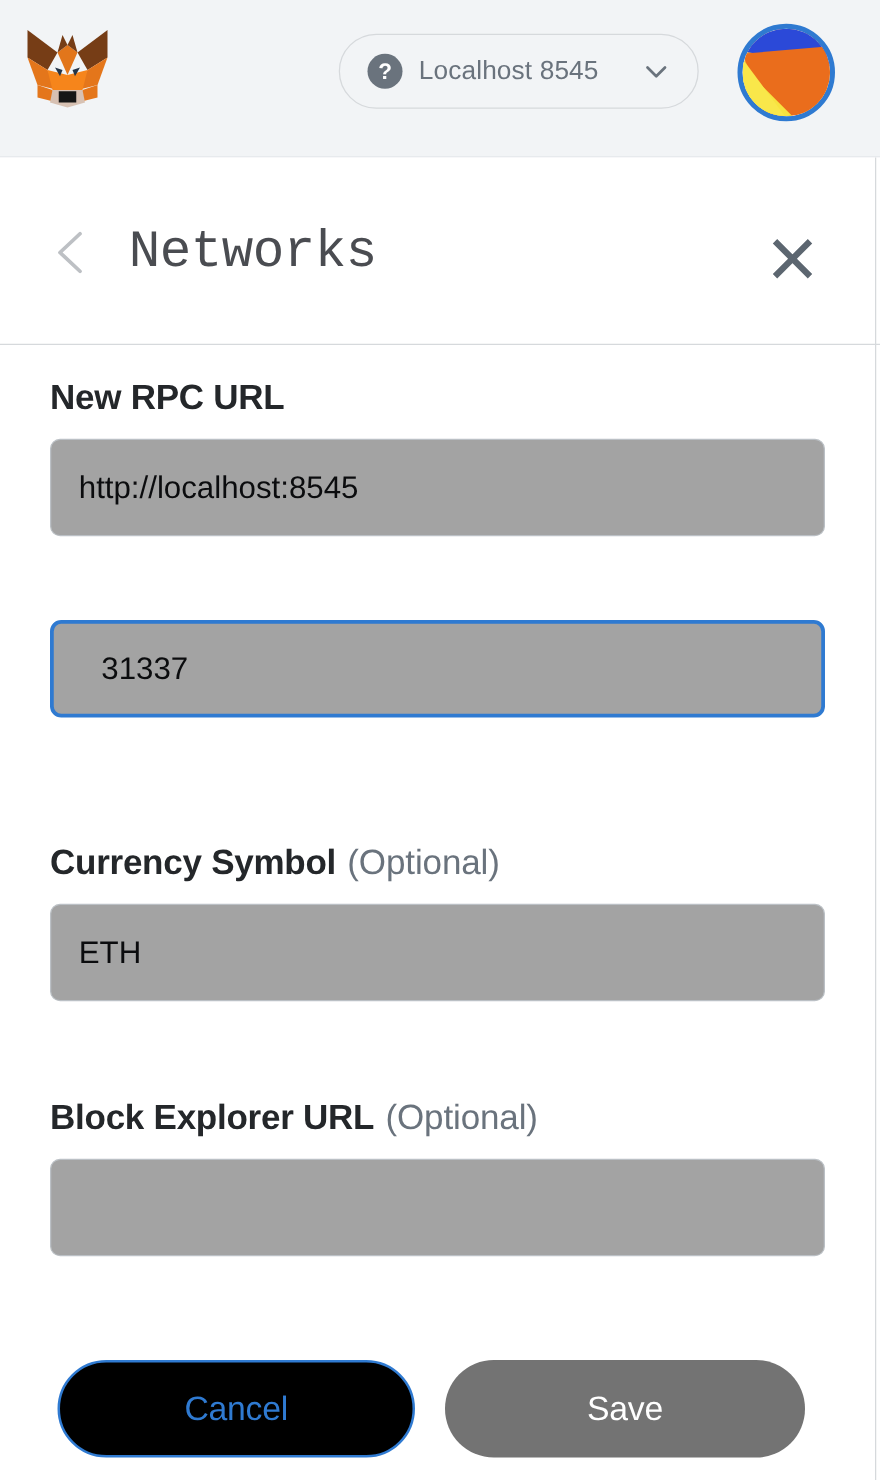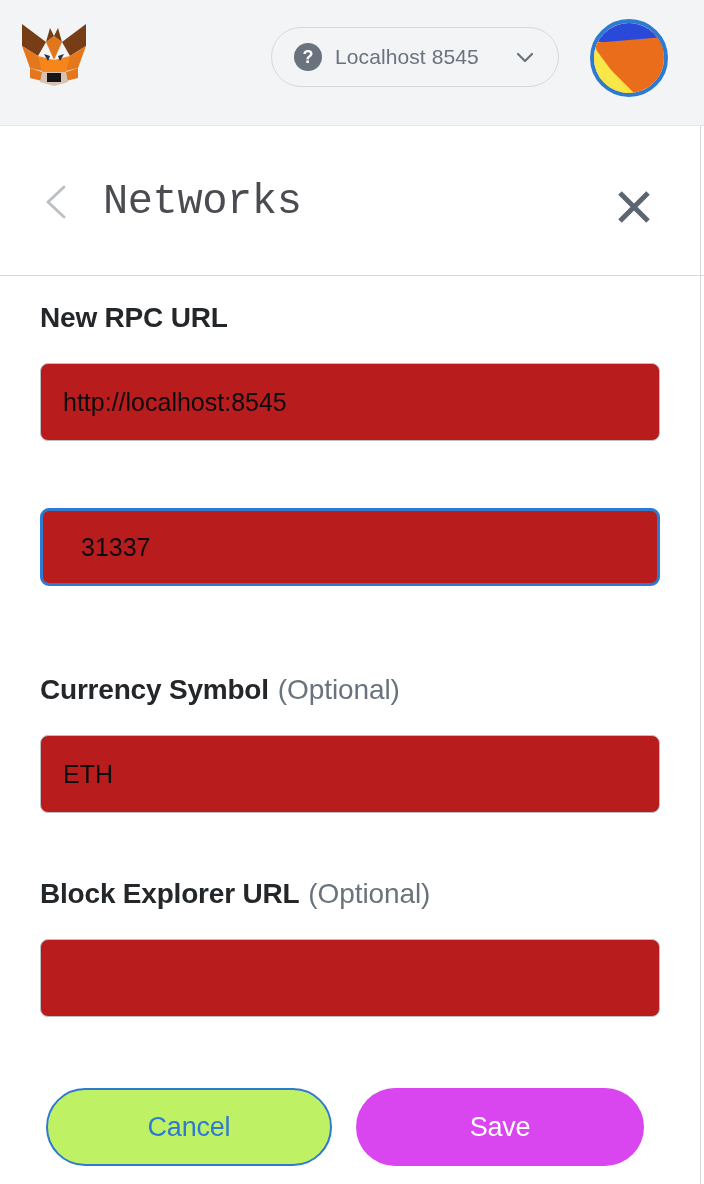--- a/index.html
+++ b/index.html
@@ -159,23 +159,22 @@
   .text-input {
     width: 620px;
     height: 78px;
     border: 1px solid #bbc0c5;
     border-radius: 8px;
     box-sizing: border-box;
     font-size: 25px;
     font-family: "Liberation Sans", sans-serif;
     color: #0b0c0e;
     padding: 0 22px;
-    background: #b91c1c;
+    background: #a3a3a3;
     outline: none;
-    margin-top: 12px;
   }
   .text-input::placeholder { color: #9fa6ae; }
   .text-input.focused {
     border: 3px solid #2f7ad1;
     border-radius: 9px;
     padding-left: 38px;
   }
 
   
   .actions {
@@ -190,28 +189,28 @@
     border-radius: 39px;
     font-size: 27px;
     font-family: "Liberation Sans", sans-serif;
     cursor: pointer;
     box-sizing: border-box;
     letter-spacing: -0.2px;
   }
   .btn-cancel {
     left: 46px;
     width: 286px;
-    background: #bef264;
+    background: #000000;
     border: 2px solid #2f7ad1;
     color: #2f7ad1;
   }
   .btn-save {
     left: 356px;
     width: 288px;
-    background: #d946ef;
+    background: #737373;
     border: none;
     color: #ffffff;
   }
 </style>
 </head>
 <body>
 
 <div class="app">
 
   <div class="topbar">

